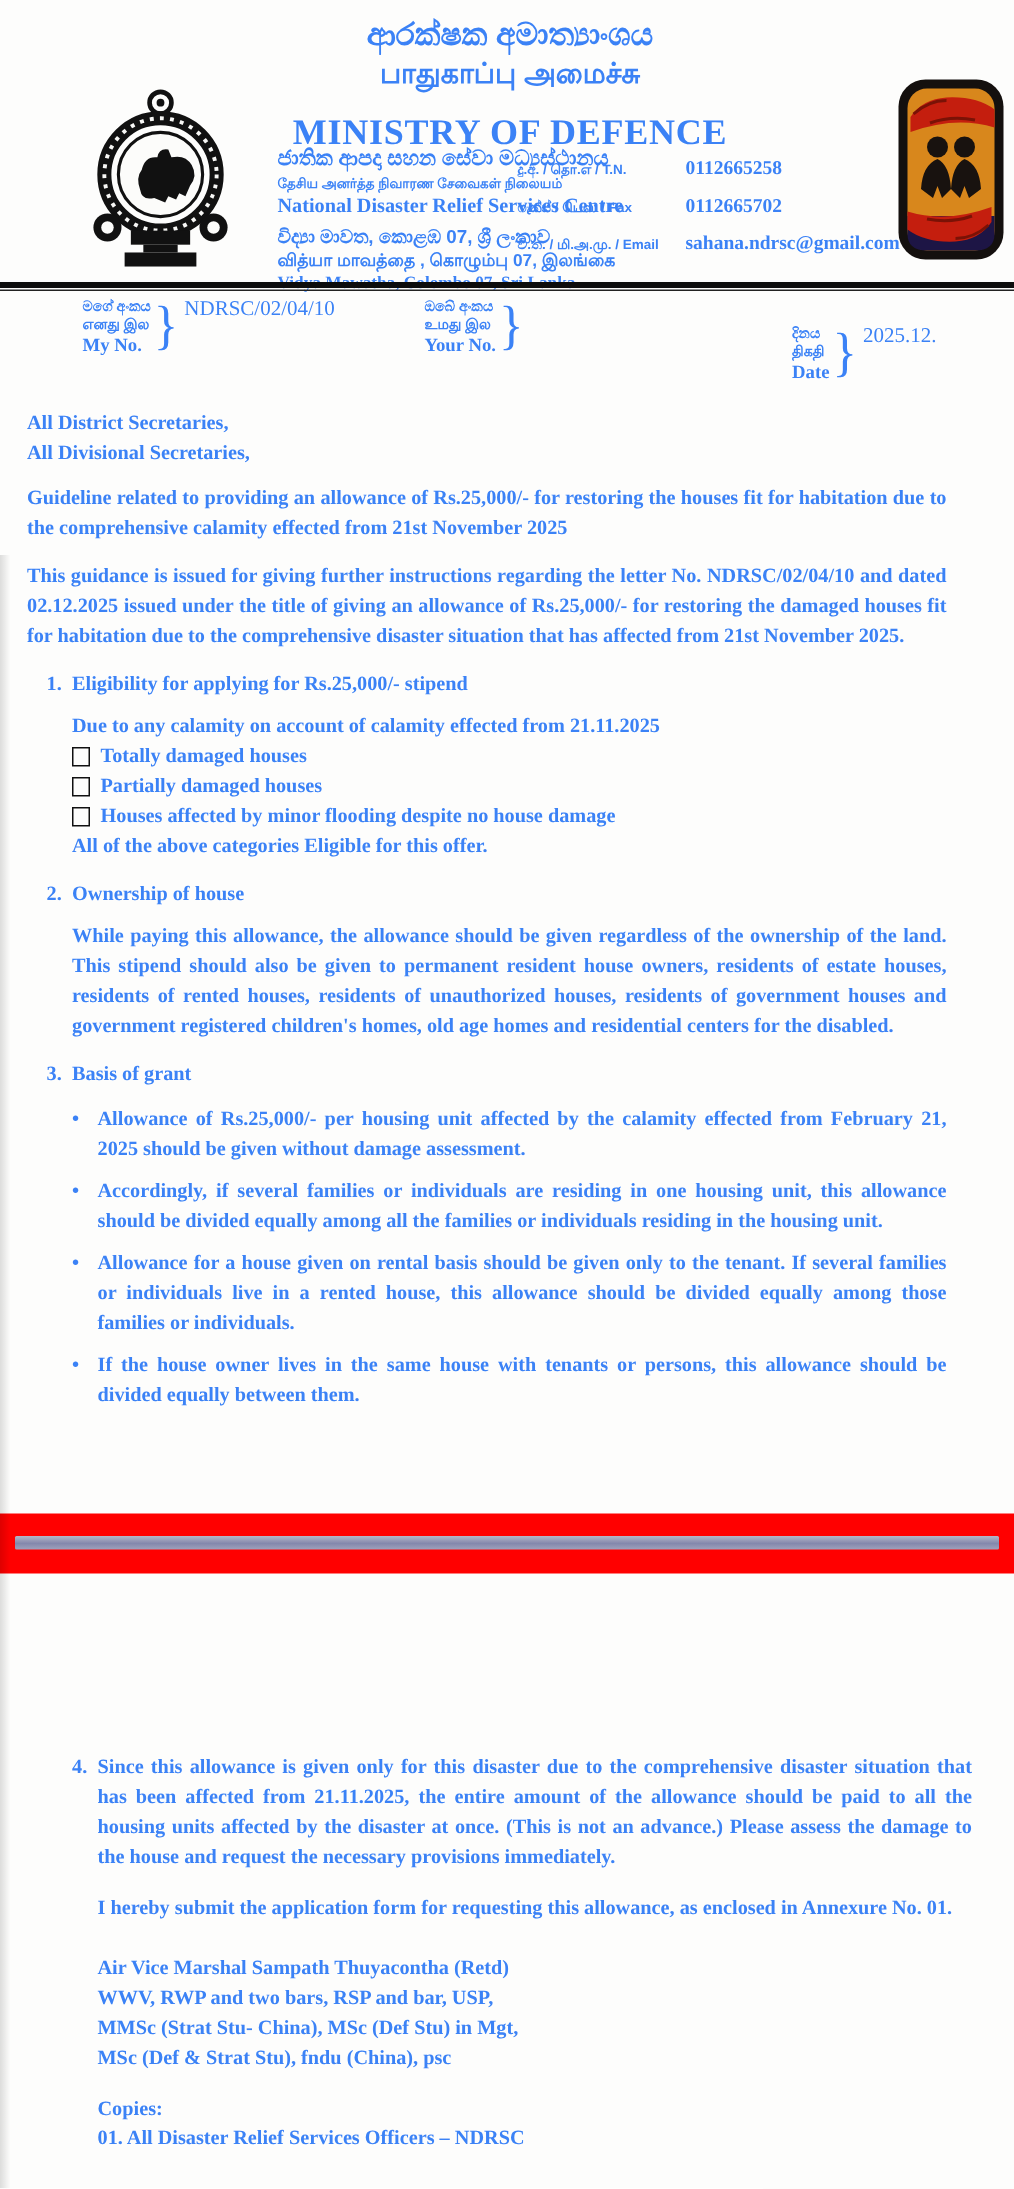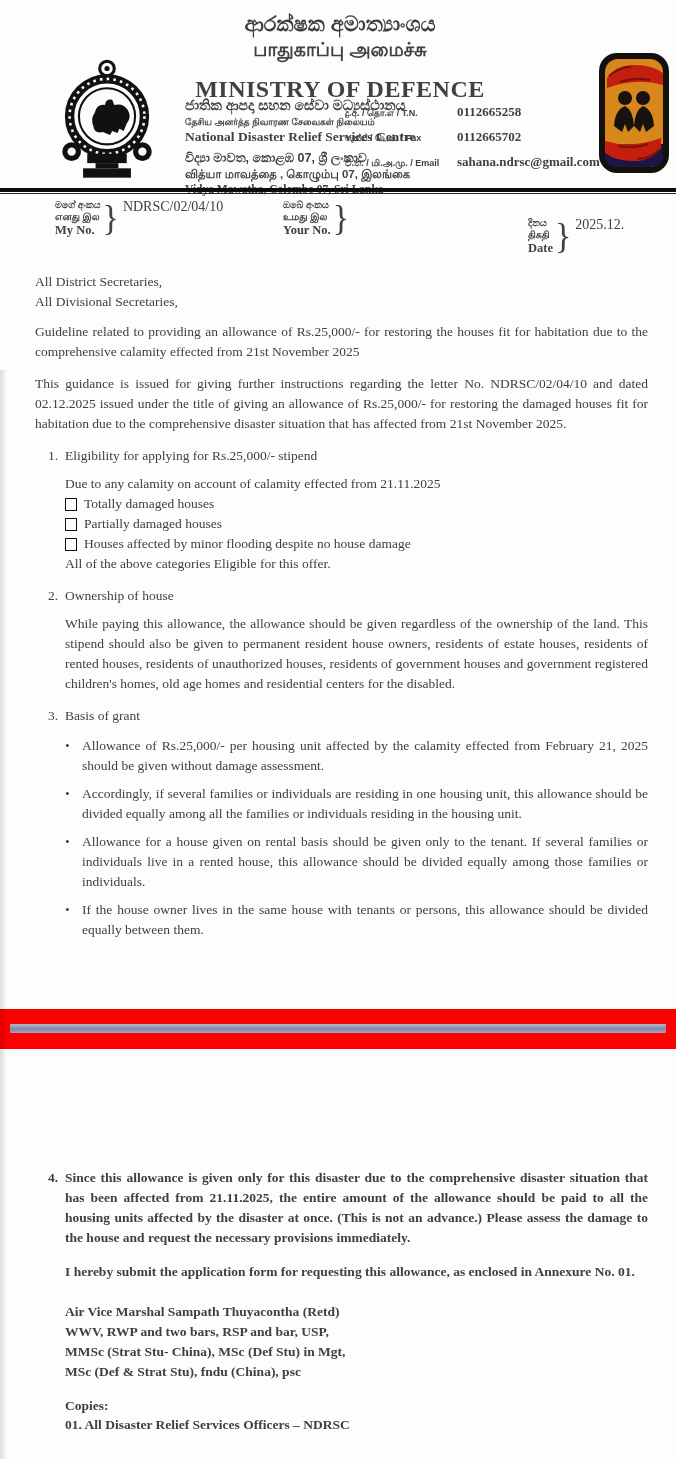--- a/index.html
+++ b/index.html
@@ -1,17 +1,17 @@
 <!DOCTYPE html>
 <html><head>
 <meta charset="utf-8">
 <style>
   html,body{margin:0;padding:0;background:#ffffff;}
   .page{position:relative;width:676px;height:1459px;background:#fdfdfc;overflow:hidden;
-        font-family:"Liberation Serif",serif;color:#404040;}
+        font-family:"Liberation Serif",serif;color:#3b82f6;}
   .page::after{content:"";position:absolute;left:0;top:370px;bottom:0;width:7px;
         background:linear-gradient(to right,rgba(0,0,0,.13),rgba(0,0,0,0));pointer-events:none;}
 
   
   .emblem{position:absolute;left:52px;top:56px;width:110px;height:130px;}
   .title-block{position:absolute;left:150px;top:12px;width:380px;text-align:center;line-height:1.12;}
   .t-si{font-family:"Liberation Sans",sans-serif;font-weight:bold;font-size:21px;}
   .t-ta{font-family:"Liberation Sans",sans-serif;font-weight:bold;font-size:19px;margin-top:3px;}
   .t-en{font-weight:bold;font-size:24px;letter-spacing:.5px;margin-top:16px;}
   .org-block{position:absolute;left:185px;top:97px;width:235px;line-height:1.25;}
@@ -34,21 +34,21 @@
   .ref-row{position:absolute;top:197px;left:0;width:676px;font-size:10px;}
   .ref-group{position:absolute;display:flex;align-items:flex-start;}
   .ref-stack{line-height:1.25;}
   .ref-si,.ref-ta{font-family:"Liberation Sans",sans-serif;font-weight:bold;font-size:9.5px;}
   .ref-en{font-weight:bold;font-size:12.5px;}
   .brace{font-size:34px;font-weight:normal;margin:0 4px 0 2px;transform:scaleY(1.05);}
   .ref-value{font-weight:normal;font-size:14px;}
   .g1{left:55px;top:2px;} .g2{left:283px;top:2px;} .g3{left:528px;top:20px;}
 
   
-  .body1{position:absolute;top:272px;left:35px;width:613px;font-size:13.5px;line-height:20px;font-weight:normal;}
+  .body1{position:absolute;top:272px;left:18px;width:613px;font-size:13.5px;line-height:20px;font-weight:bold;}
   .body2{position:absolute;top:1168px;left:35px;width:613px;font-size:13.5px;line-height:20px;font-weight:bold;}
   .recipient{white-space:nowrap;}
   .subject{margin-top:10px;text-align:justify;}
   .para{margin-top:12px;text-align:justify;}
   .sec{margin-top:12px;}
   .sec-head{display:flex;}
   .sec-num{width:30px;flex:none;padding-left:13px;box-sizing:border-box;}
   .sec-body{padding-left:30px;margin-top:8px;text-align:justify;}
   .check-line{display:flex;align-items:center;}
   .checkbox{display:inline-block;width:10px;height:11px;border:1.4px solid #101010;margin-right:7px;flex:none;}

